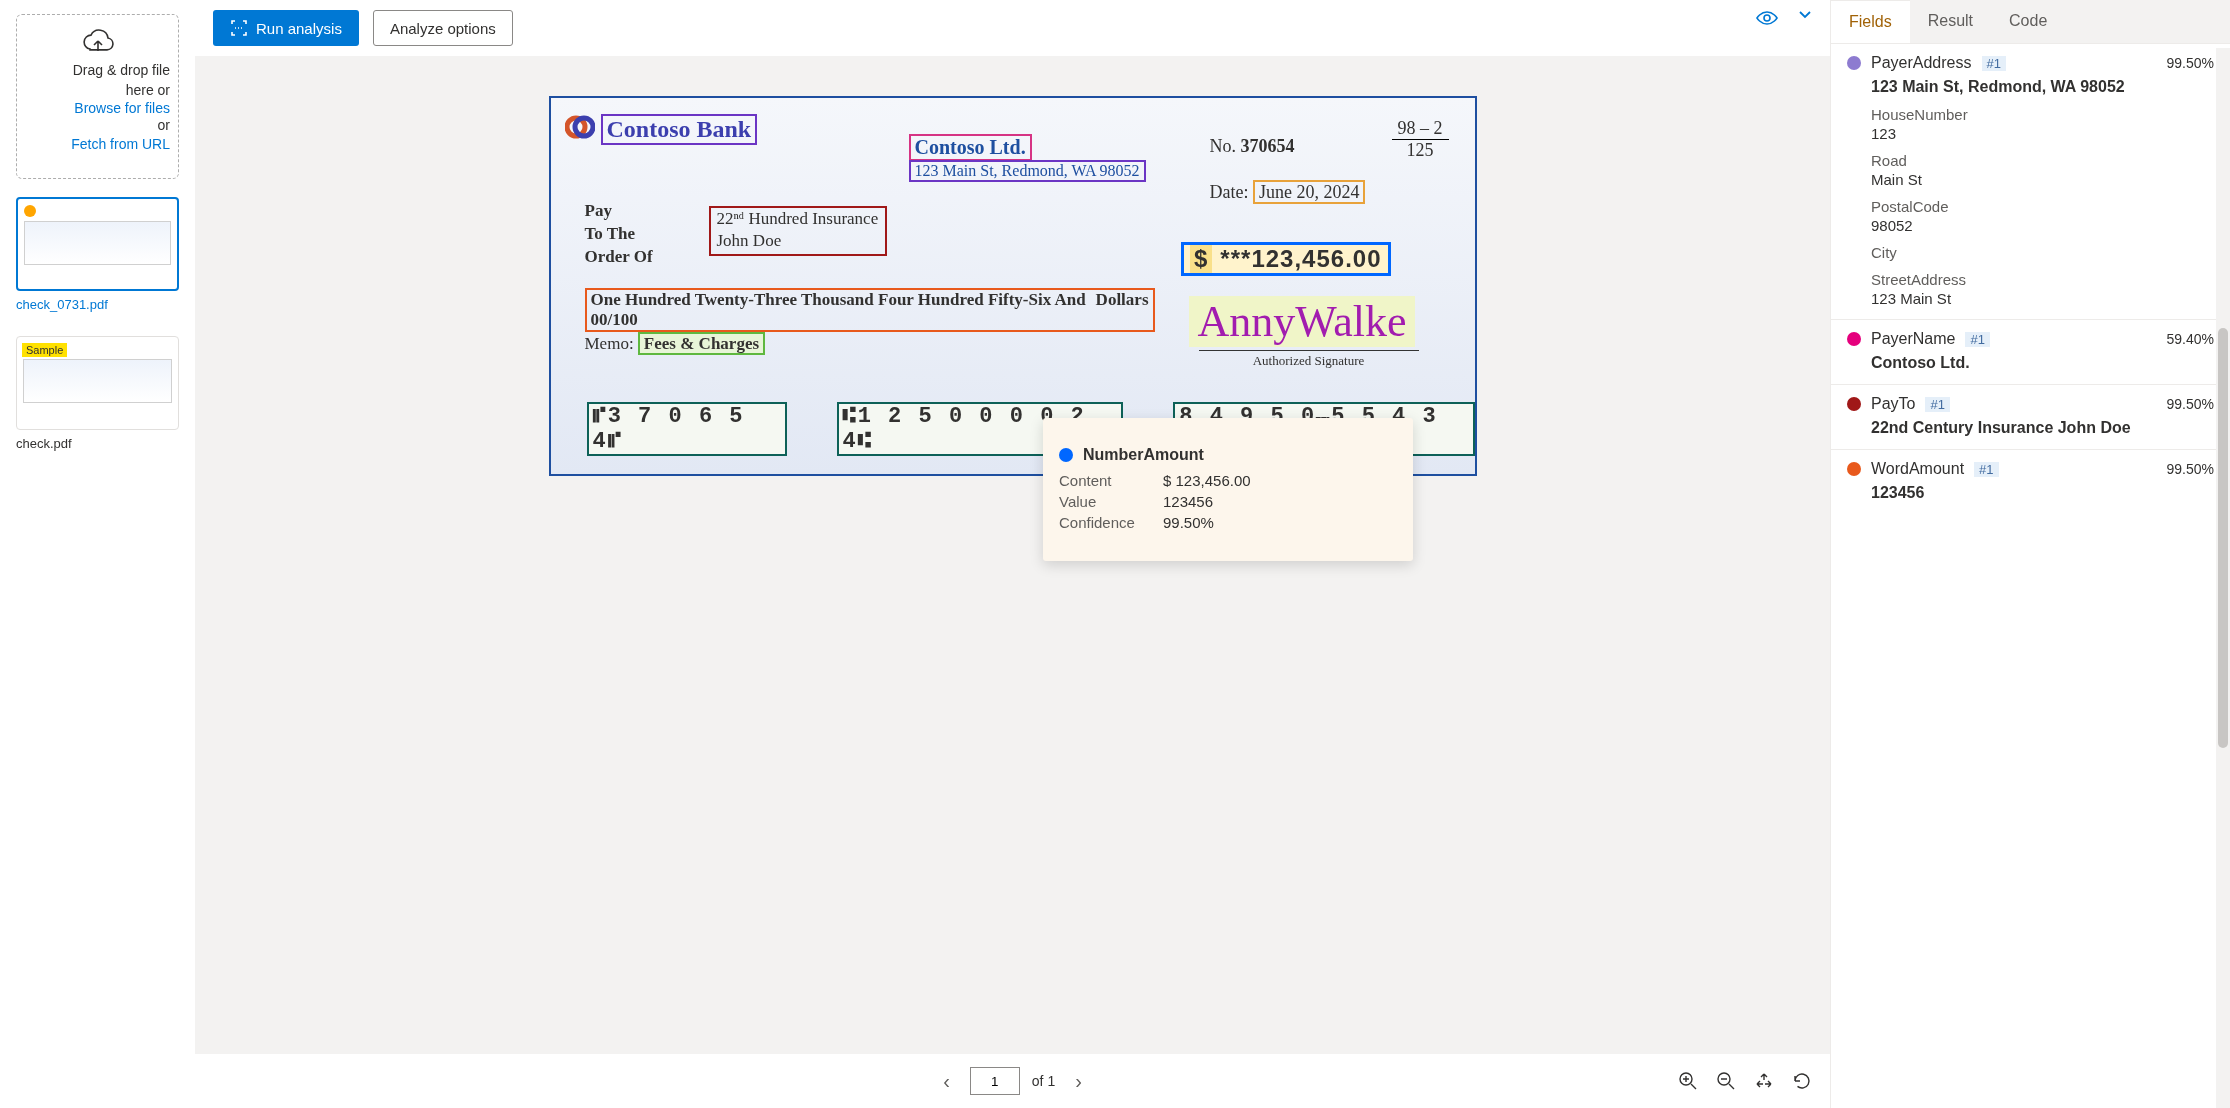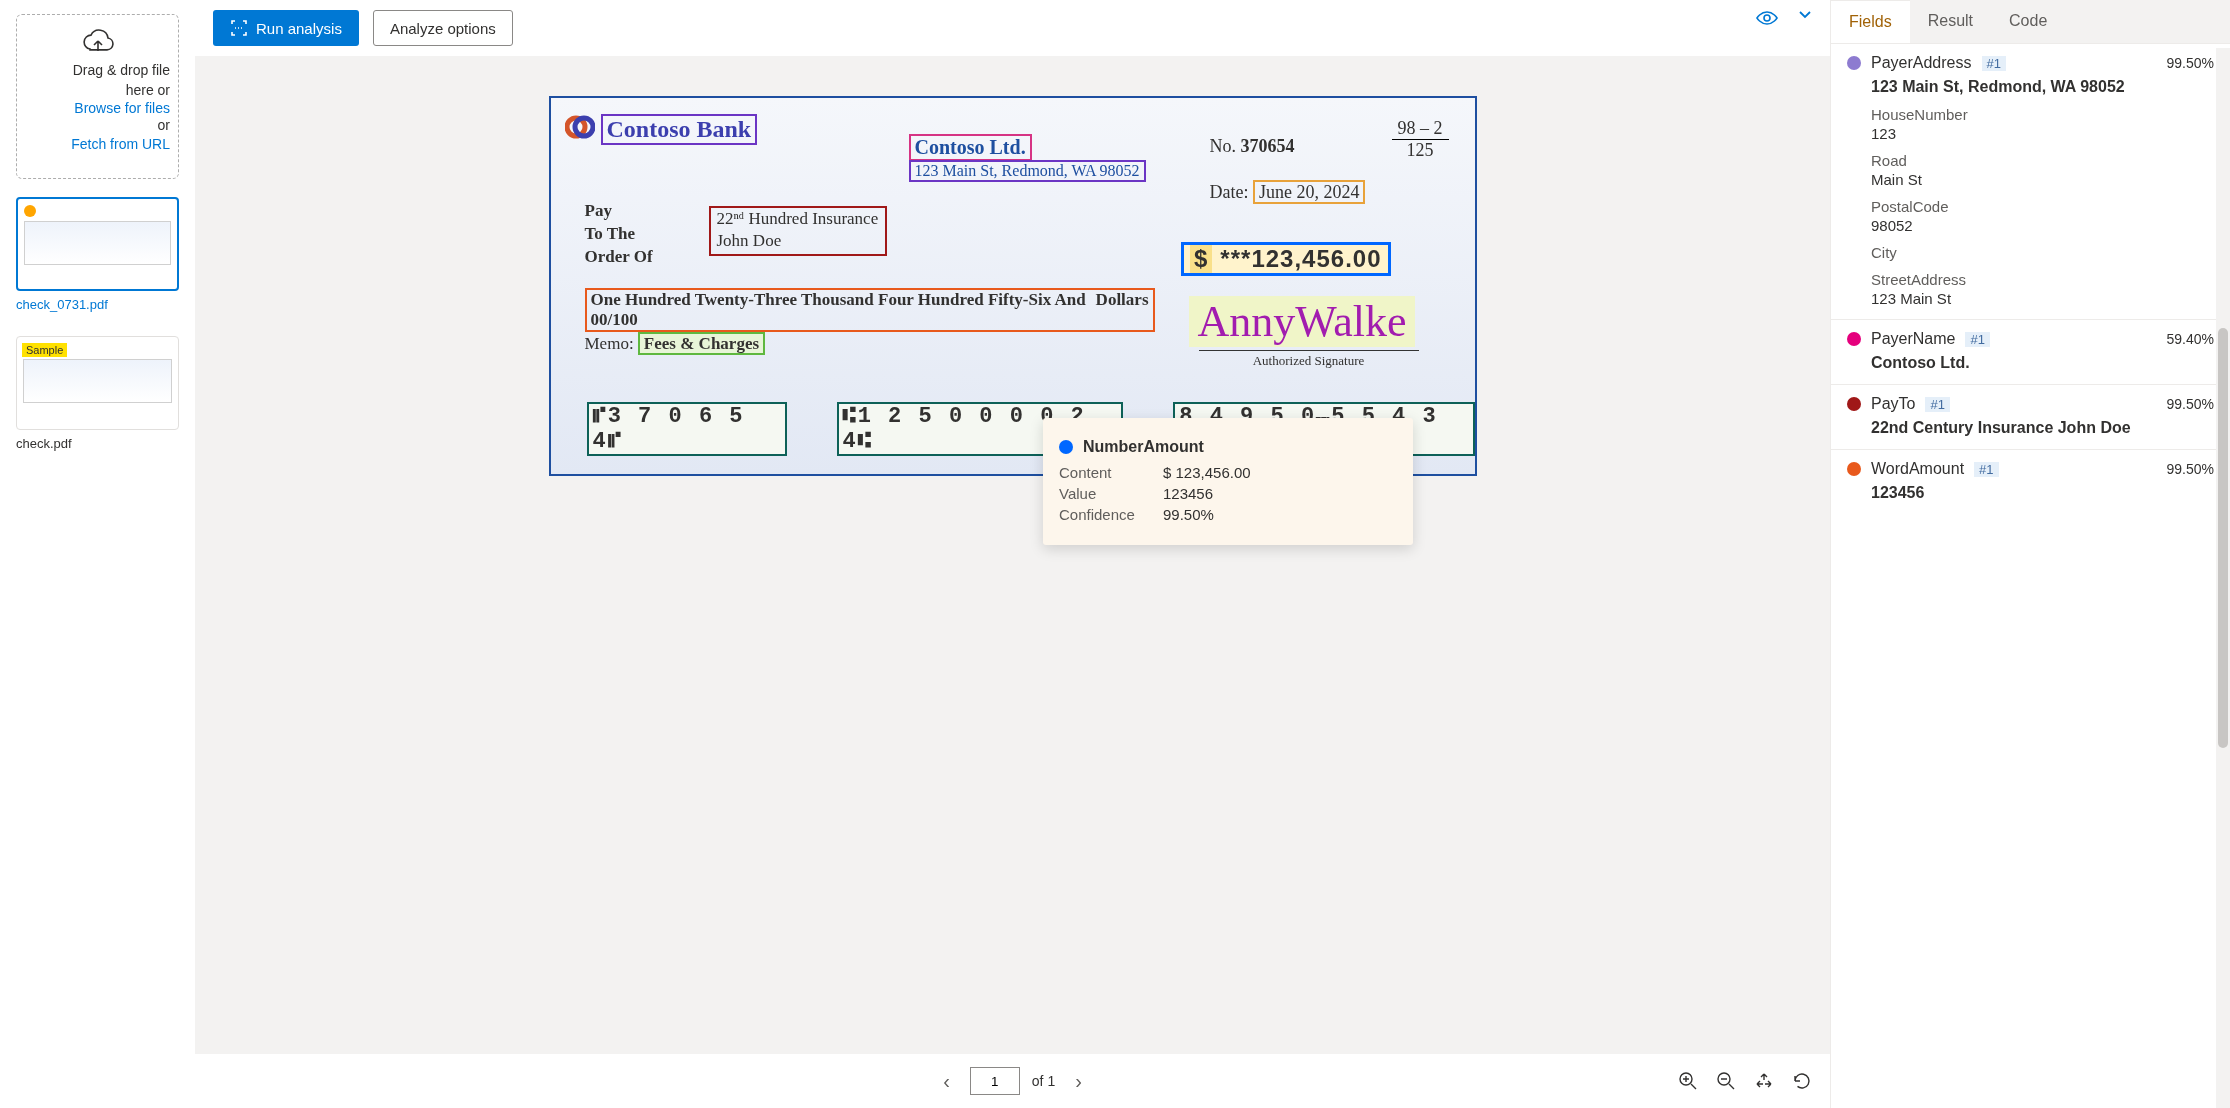--- a/index.html
+++ b/index.html
@@ -50,21 +50,21 @@
 .hl-amount .ds { background:#f9e08a; padding:0 4px; margin-right:8px; }
 .hl-words { position:absolute; left: 34px; top: 190px; border: 2px solid #e8591c; font-size: 17px; font-weight: bold; padding: 0 4px; width: 570px; display:flex; justify-content:space-between; }
 .memo-label { position:absolute; left:34px; top: 236px; font-size: 17px; }
 .hl-memo { border: 2px solid #5fb83f; padding: 0 4px; background:#e8f5d8; font-weight:bold; }
 .sig { position:absolute; right: 60px; top: 198px; font-family: "Brush Script MT", cursive; font-size: 44px; color:#a21caf; background:#f0f5c8; padding: 0 8px; }
 .sig-line { position:absolute; right:56px; top: 252px; width: 220px; border-top:1px solid #333; text-align:center; font-size:13px; padding-top:2px; }
 .micr-row { position:absolute; bottom: 18px; left:0; right:0; display:flex; justify-content:center; gap: 50px; font-family: "Courier New", monospace; font-size: 22px; font-weight:bold; letter-spacing: 2px; margin-left: 36px; }
 .micr { border: 2px solid #0d6158; padding: 0 4px; background:#f5f8f2; }
 
 
-.tooltip { position:absolute; left: 848px; top: 362px; width: 370px; background: #fdf6ec; border-radius: 3px; box-shadow: 0 4px 14px rgba(0,0,0,.15); padding: 20px 16px; font-family: "Segoe UI",sans-serif; z-index:5; }
+.tooltip { position:absolute; left: 848px; top: 362px; width: 370px; background: #fdf6ec; border-radius: 3px; box-shadow: 0 4px 14px rgba(0,0,0,.15); padding: 28px 16px; font-family: "Segoe UI",sans-serif; z-index:5; }
 .tooltip .thead { display:flex; align-items:center; gap:10px; font-weight:600; font-size:16px; margin-bottom:6px; }
 .tooltip .tdot { width:14px; height:14px; border-radius:50%; background:#0067ff; }
 .tooltip .trow { display:flex; font-size:15px; padding: 2px 0; }
 .tooltip .tlabel { width: 104px; color:#605e5c; }
 
 .pager { height: 54px; display:flex; align-items:center; justify-content:center; gap:12px; position:relative; }
 .pager .nav { font-size:20px; color:#605e5c; padding:4px 8px; cursor:pointer; }
 .pager input { width: 50px; height: 28px; text-align:center; border:1px solid #8a8886; }
 .pager .tools { position:absolute; right: 18px; display:flex; gap:18px; color:#323130; font-size:18px; }
 .pager .tools span { cursor:pointer; }

